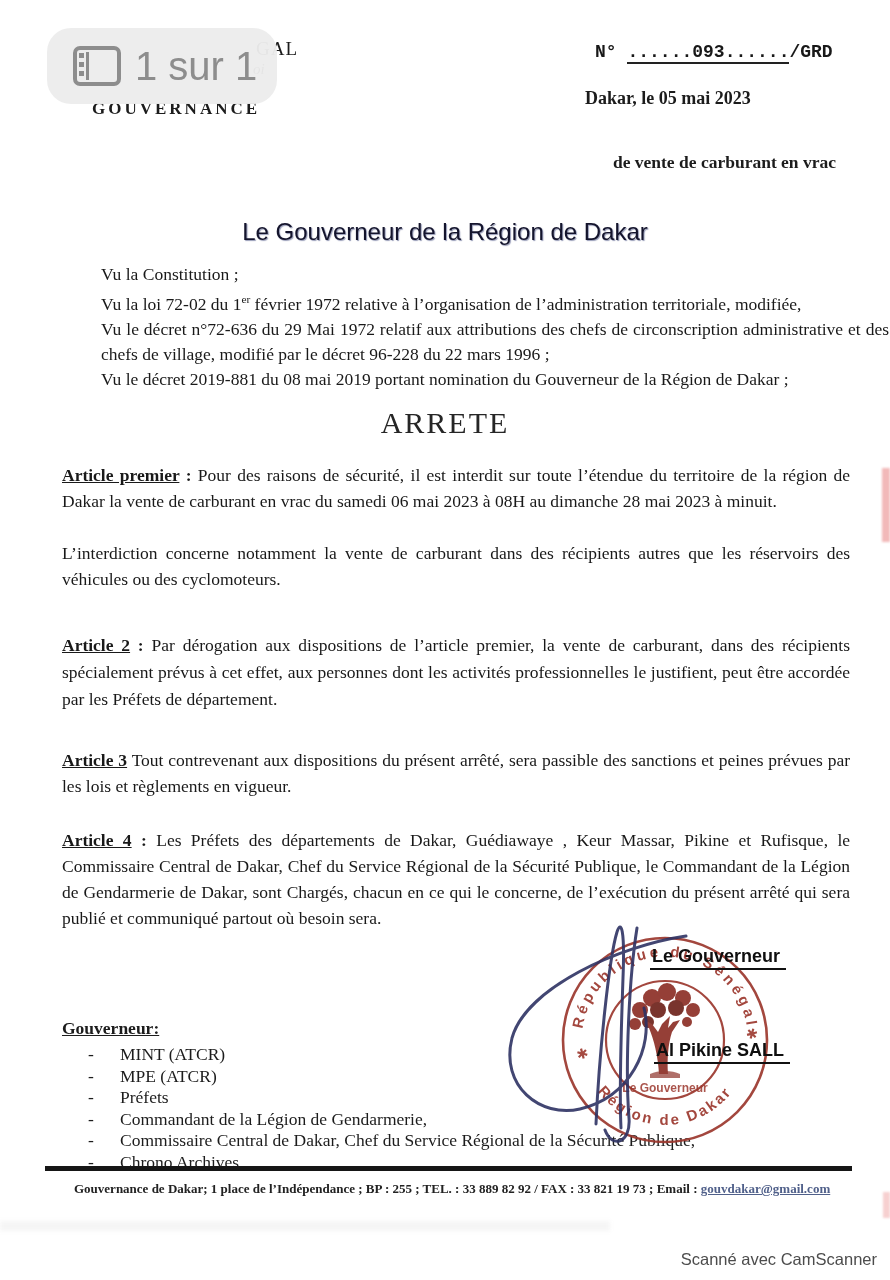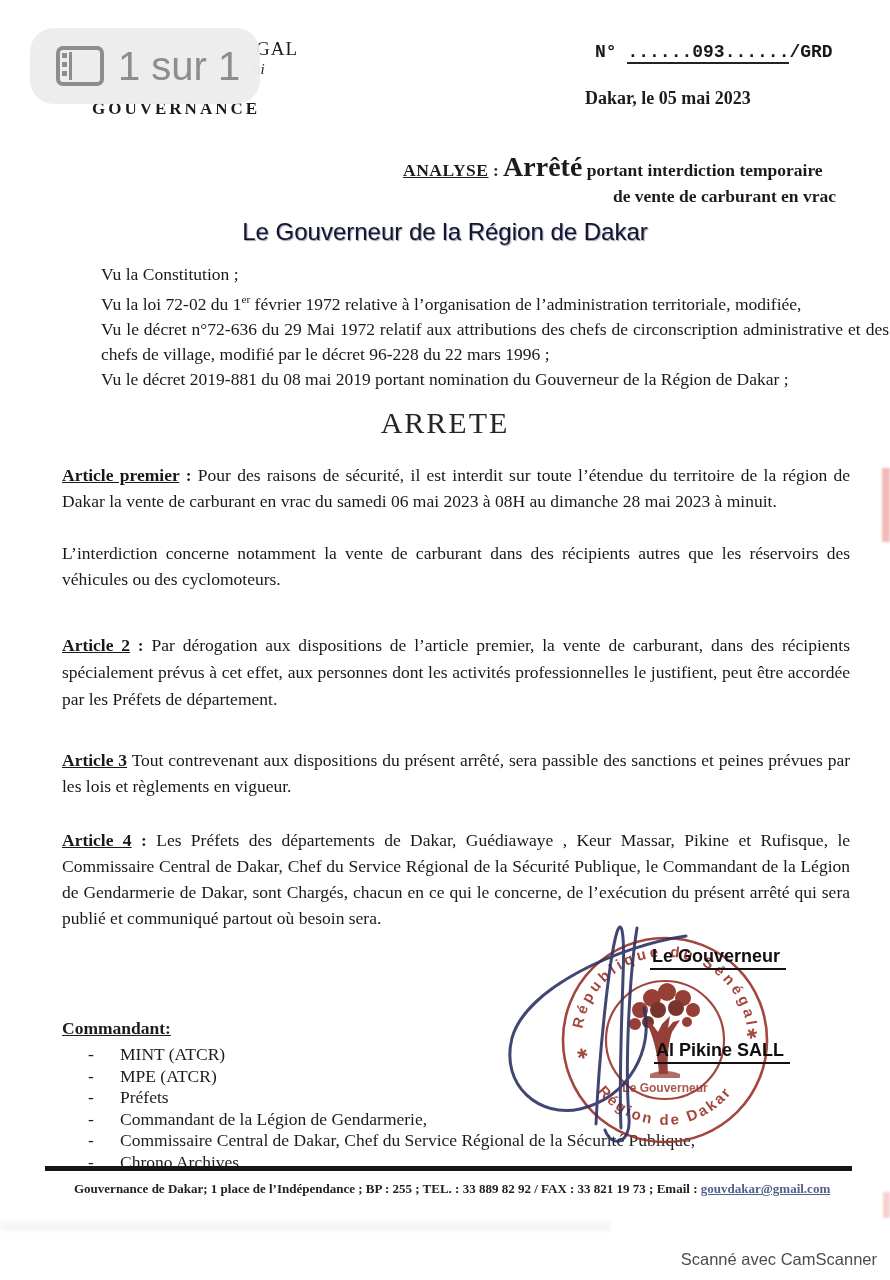--- a/index.html
+++ b/index.html
@@ -6,21 +6,21 @@
   html,body { background:#ffffff; }
   .page {
     position:relative; width:890px; height:1280px; margin:0 auto;
     background:#ffffff; overflow:hidden;
     font-family:"Liberation Serif", serif; color:#1c1c1c;
   }
   .abs { position:absolute; }
 
   
   .pill {
-    left:30px; top:28px; width:230px; height:76px;
+    left:47px; top:28px; width:230px; height:76px;
     background:rgba(236,236,236,0.96); border-radius:24px;
     display:flex; align-items:center; gap:14px; padding-left:26px;
     z-index:30;
   }
   .pill-text { font-family:"Liberation Sans", sans-serif; font-size:40px; color:#8d8d8d; }
   .pages-ico { position:relative; width:48px; height:40px; border:4px solid #8d8d8d; border-radius:7px; }
   .pages-ico .col { position:absolute; left:2px; top:2px; bottom:2px; width:10px; border-right:3px solid #8d8d8d; }
   .pages-ico .dot { position:absolute; left:2px; width:5px; height:5px; background:#8d8d8d; }
   .pages-ico .d1 { top:3px; } .pages-ico .d2 { top:12px; } .pages-ico .d3 { top:21px; }
 
@@ -102,23 +102,20 @@
     </span>
     <span class="pill-text">1 sur 1</span>
   </div>
 
   <div class="abs refline">
     <span>N°</span>&nbsp;<span class="dotted">......093......</span><span>/GRD</span>
   </div>
   <div class="abs dateline">Dakar, le 05 mai 2023</div>
 
   <div class="abs analyse">
-    <div class="l1">
-      <span class="lbl">ANALYSE</span><span> : </span><span class="kw">Arrêté</span><span> portant interdiction temporaire</span>
-    </div>
     <div class="l2">de vente de carburant en vrac</div>
   </div>
 
   <div class="abs title">Le Gouverneur de la Région de Dakar</div>
 
   <div class="abs body-block visas">
     <div>Vu la Constitution ;</div>
     <div><span>Vu la loi 72-02 du 1</span><sup>er</sup><span> février 1972 relative à l’organisation de l’administration territoriale, modifiée,</span></div>
     <div>Vu le décret n°72-636 du 29 Mai 1972 relatif aux attributions des chefs de circonscription administrative et des chefs de village, modifié par le décret 96-228 du 22 mars 1996 ;</div>
     <div>Vu le décret 2019-881 du 08 mai 2019 portant nomination du Gouverneur de la Région de Dakar ;</div>
@@ -179,21 +176,21 @@
     <g stroke="#2e3263" stroke-width="3" fill="none" stroke-linecap="round" opacity="0.9">
       <path d="M 208 20 C 140 30, 48 72, 34 122 C 22 170, 62 202, 102 193 C 152 181, 176 132, 166 92"></path>
       <path d="M 118 208 C 121 140, 131 42, 139 16 C 143 4, 147 12, 145 62 C 143 122, 141 172, 143 212"></path>
       <path d="M 159 12 C 151 62, 147 152, 151 202 C 153 227, 134 233, 127 214"></path>
     </g>
   </svg>
 
   <div class="abs role-name role">Le Gouverneur</div>
   <div class="abs role-name name">Al Pikine SALL</div>
 
-  <div class="abs amp-head">Commandant:</div>
+  <div class="abs amp-head">Gouverneur:</div>
   <div class="abs amp-list">
     <div class="amp-row">
         <span class="dash">-</span>
         <span>MINT (ATCR)</span>
       </div>
     <div class="amp-row">
         <span class="dash">-</span>
         <span>MPE (ATCR)</span>
       </div>
     <div class="amp-row">

